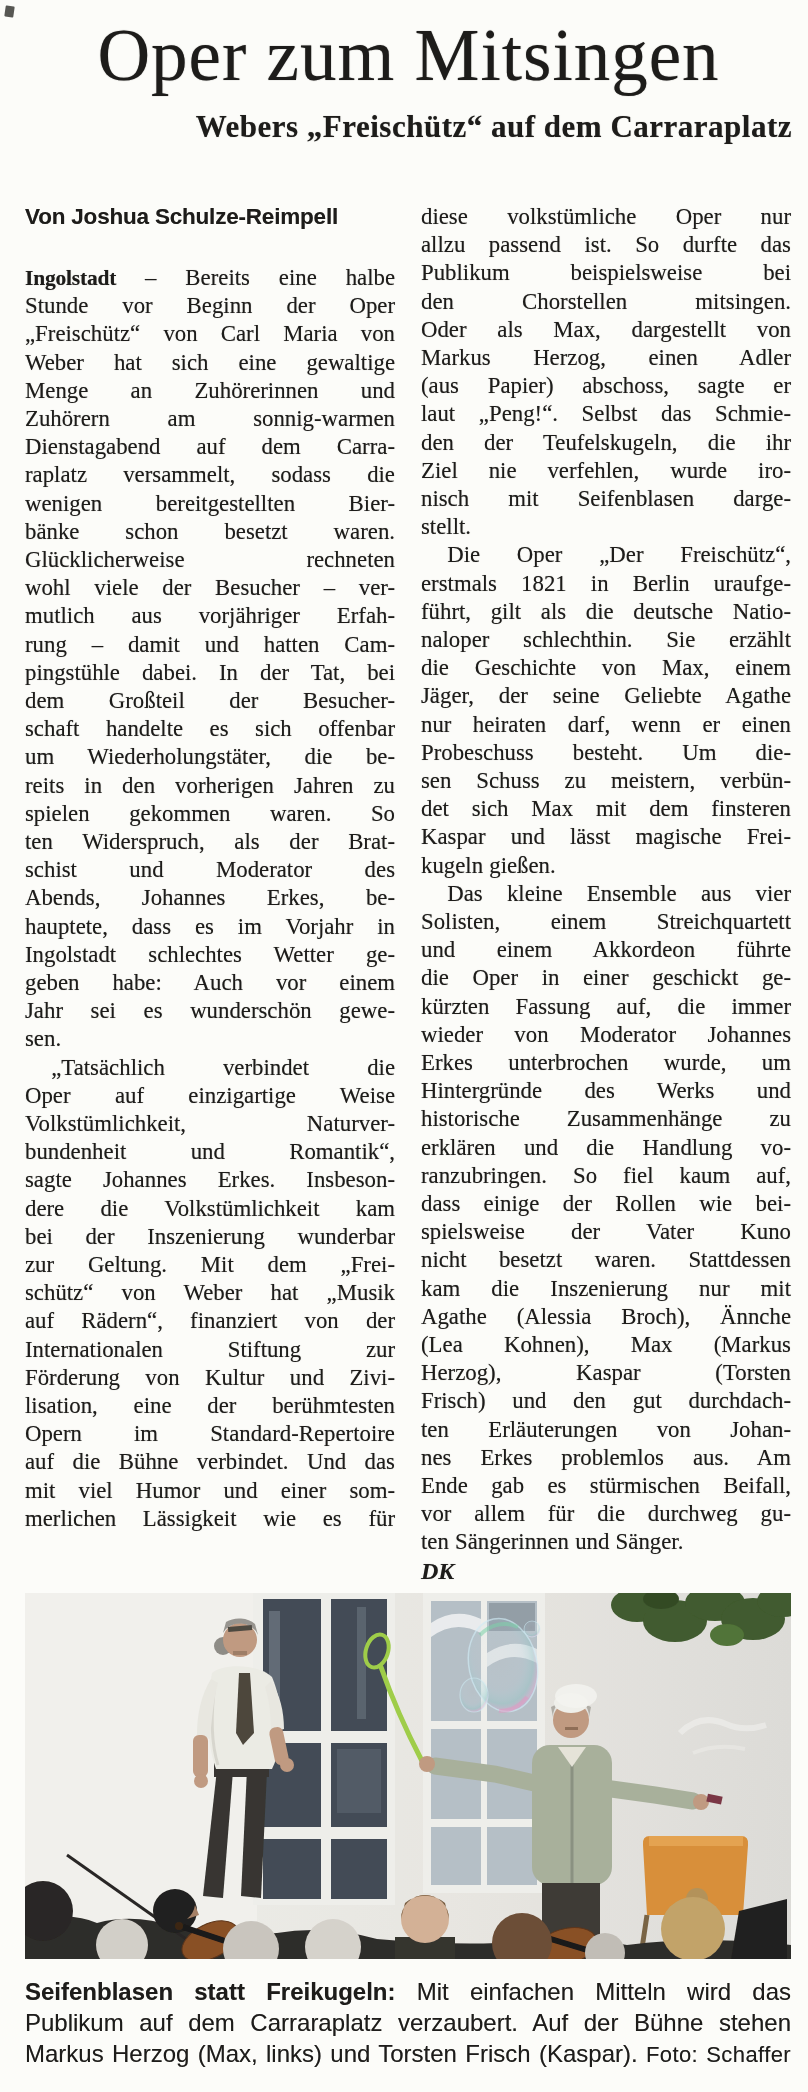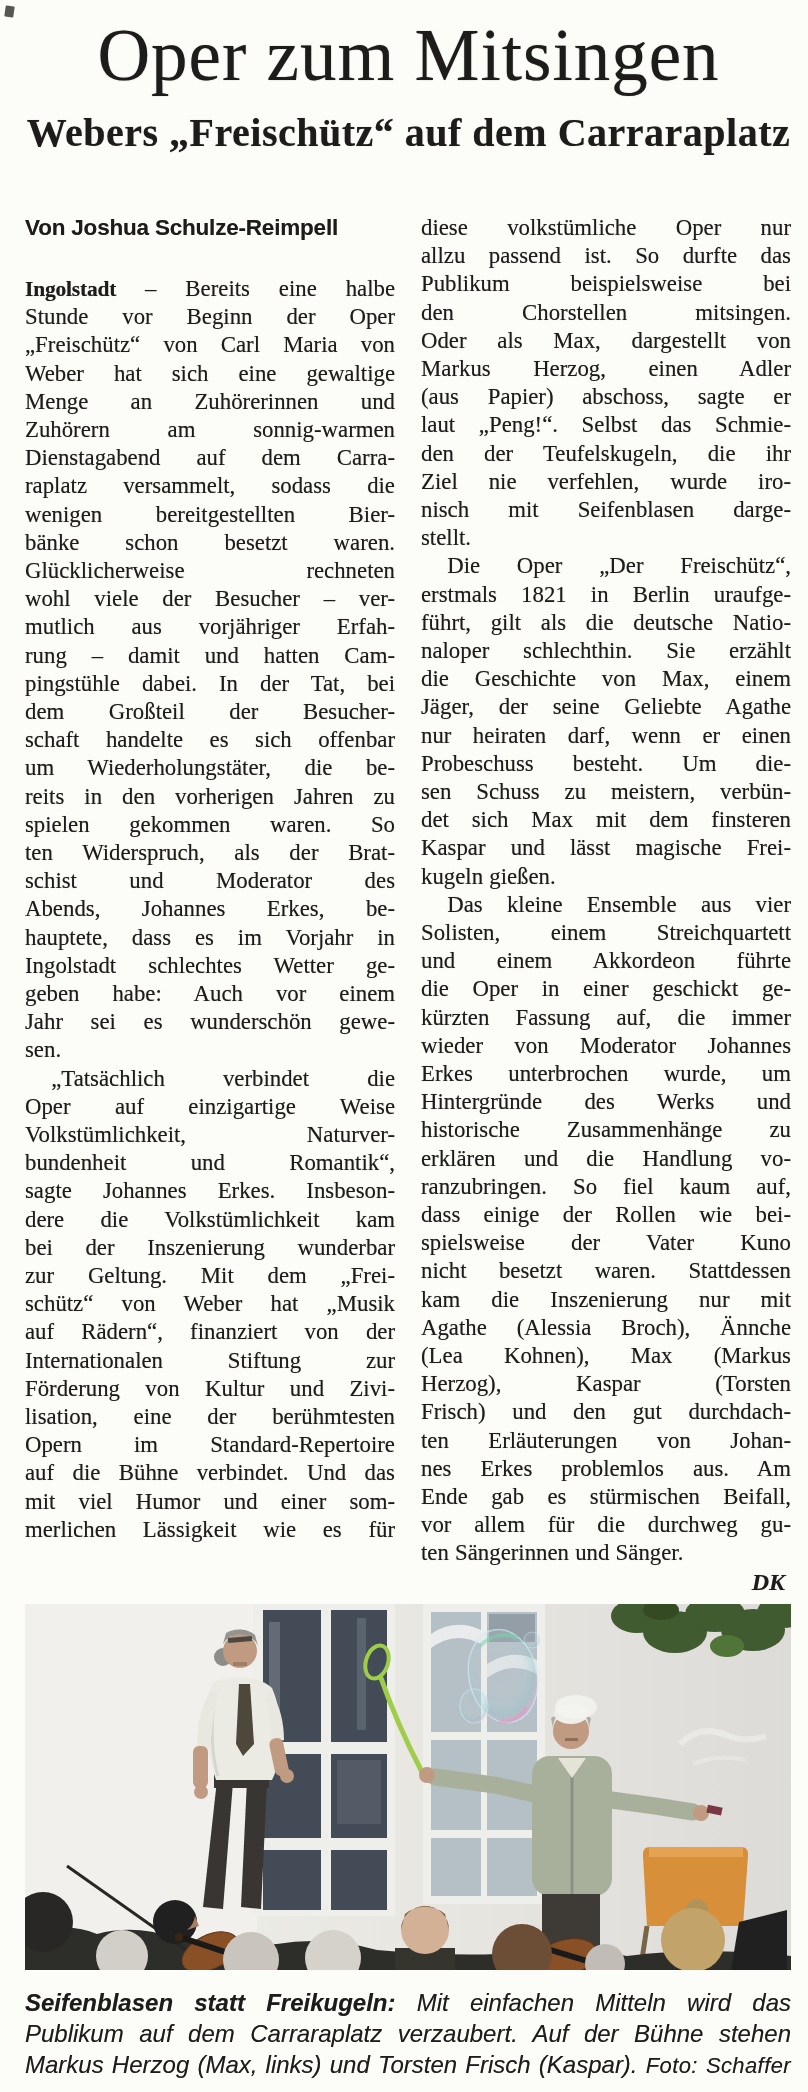--- a/index.html
+++ b/index.html
@@ -14,21 +14,21 @@
   .scan-mark {
     position:absolute; left:5px; top:6px; width:9px; height:11px;
     background:#3a3a36; transform:rotate(8deg); border-radius:1px; opacity:.85;
   }
   .title {
     font-size:73px; font-weight:normal; text-align:center;
     margin:18px 0 0; letter-spacing:1px; line-height:1.04;
     text-shadow:0 0 1px rgba(30,28,25,.55);
   }
   .subtitle {
-    font-size:40px; font-weight:bold; text-align:center;
+    font-size:31px; font-weight:bold; text-align:right;
     margin:15px 0 0; letter-spacing:.5px;
     text-shadow:0 0 .8px rgba(30,28,25,.5);
   }
   .cols { display:flex; gap:26px; margin-top:58px; }
   .col { width:370px; }
   .byline {
     font-family:"Liberation Sans", sans-serif; font-weight:bold;
     font-size:22.5px; line-height:28px; letter-spacing:-.2px;
     margin-bottom:33px; text-shadow:0 0 .6px rgba(30,28,25,.45);
   }
@@ -39,32 +39,31 @@
     text-shadow:0 0 .7px rgba(35,33,30,.5);
     white-space:normal;
   }
   .bline.pend { text-align-last:left; }
   .bline.indent { text-indent:1.15em; }
   .loc {
     font-family:Liberation Serif, serif; font-weight:bold;
     font-size:21.5px; letter-spacing:-.2px;
   }
   .sig {
-    text-align:right; font-style:italic; font-size:24px;
+    text-align:left; font-style:italic; font-size:24px;
     line-height:28.2px; padding-right:6px; font-weight:bold;
     text-shadow:0 0 .7px rgba(35,33,30,.5);
   }
   .photo-wrap { width:766px; height:366px; margin-top:8px; }
   .photo-wrap svg { display:block; filter:saturate(.92) contrast(.96); }
   .caption {
     width:766px; margin-top:17px;
     font-family:"Liberation Sans", sans-serif;
     font-size:24px; line-height:31px;
     text-shadow:0 0 .6px rgba(35,33,30,.45);
-    font-style:italic;
   }
   .cap-line { text-align:justify; text-align-last:justify; }
   .cap-bold { font-weight:bold; }
   .cap-credit { font-size:22px; letter-spacing:.4px; }
 </style>
 </head>
 <body>
 
 <div class="scan-mark"></div>
 

